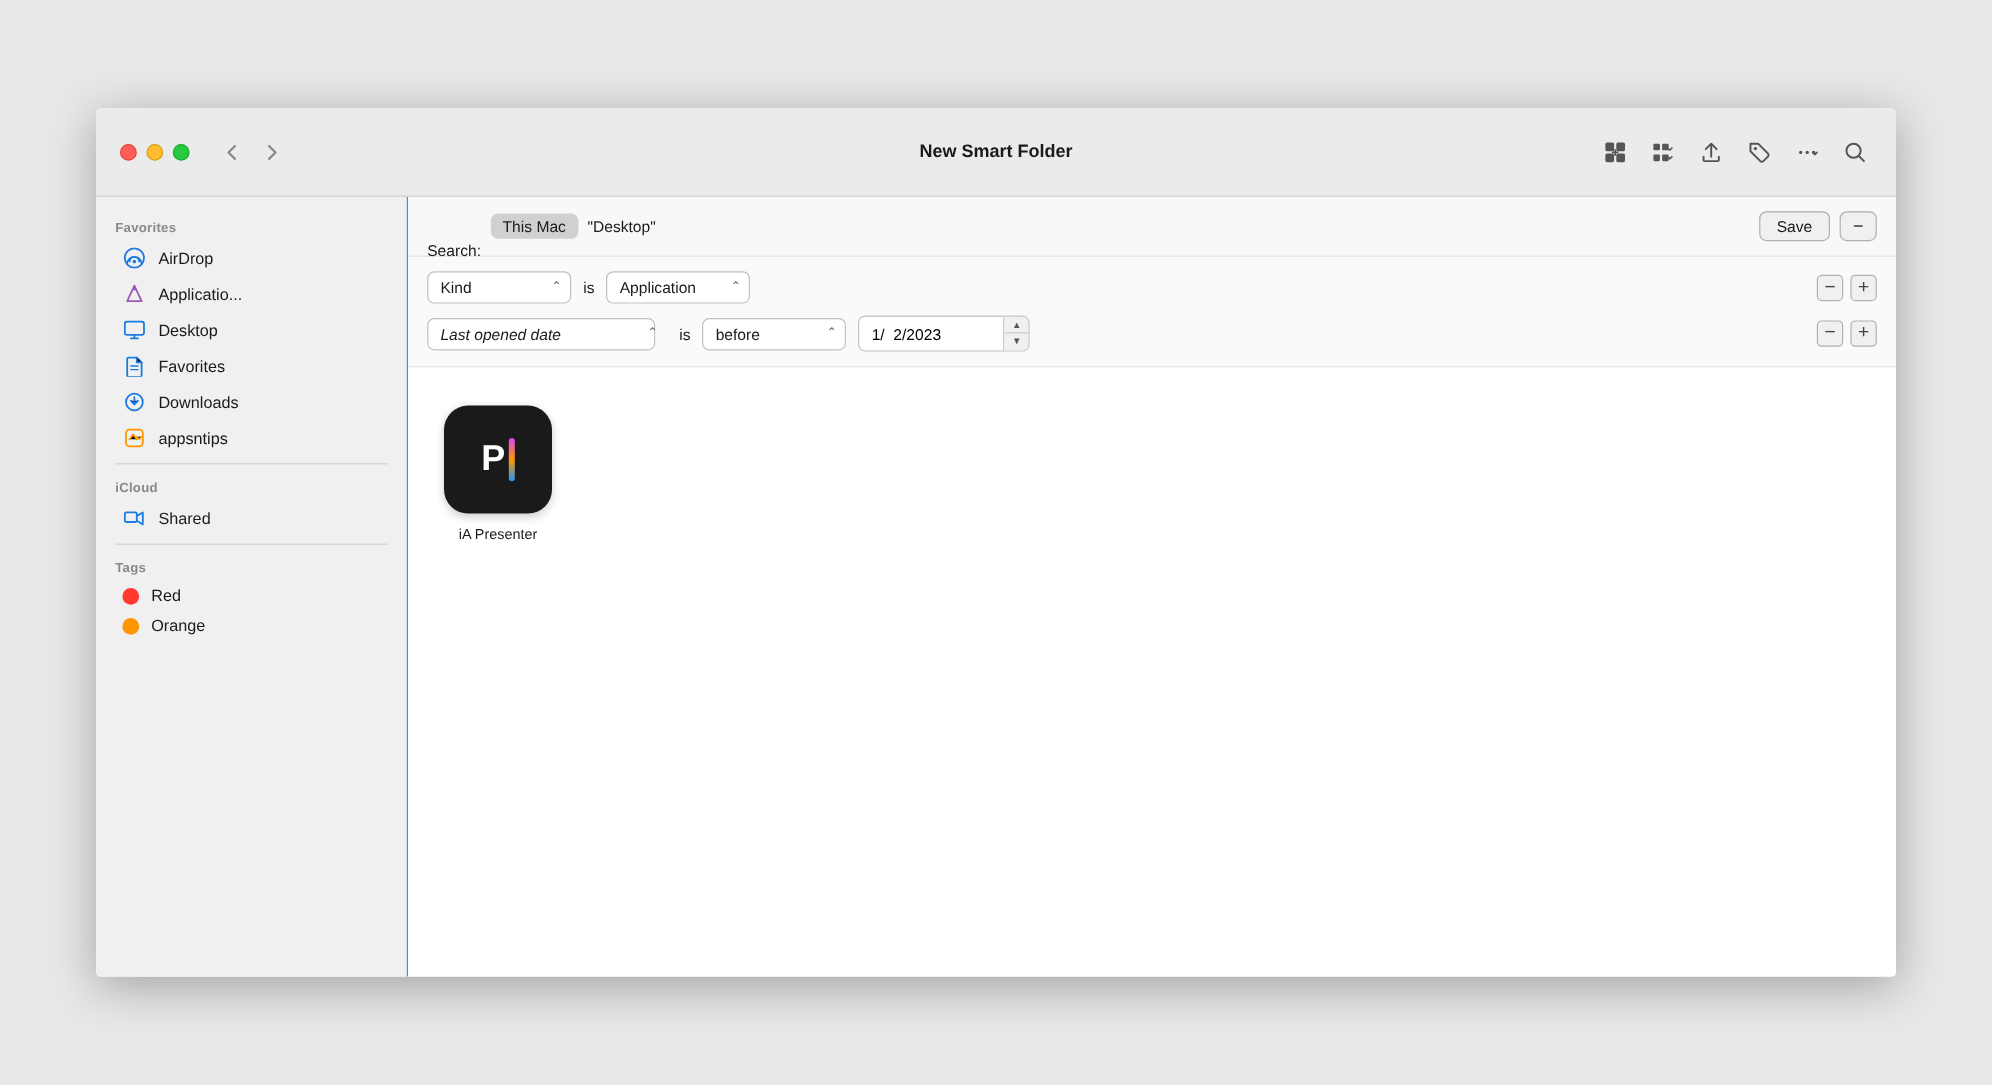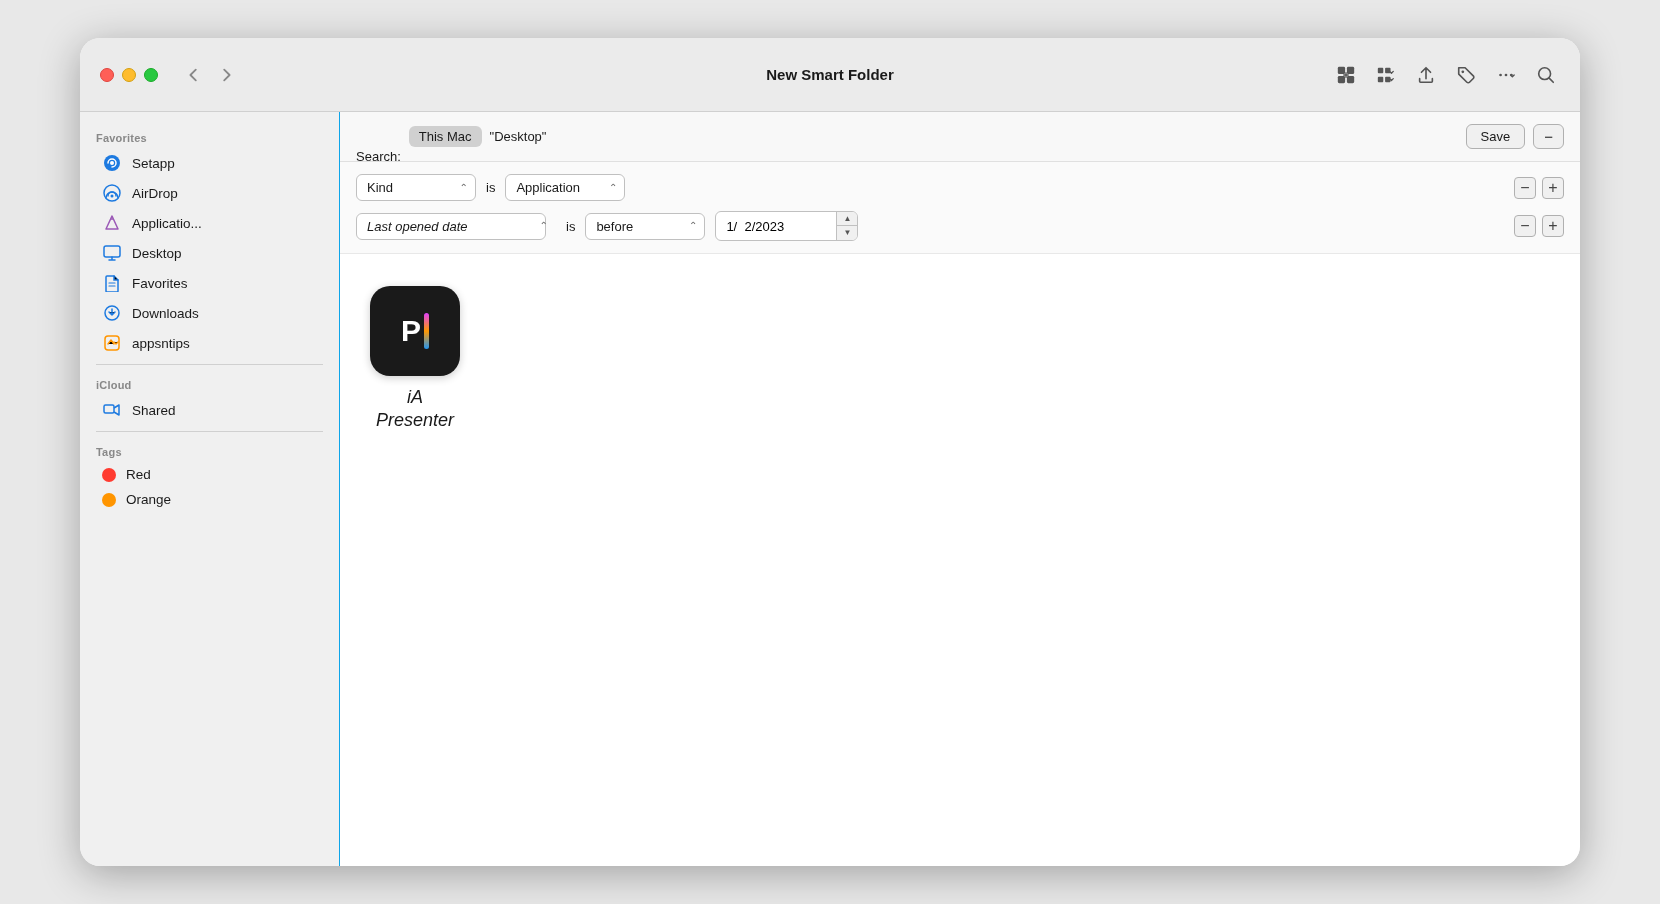--- a/index.html
+++ b/index.html
@@ -8,23 +8,23 @@
       background: #e8e8e8;
       width: 1660px;
       height: 904px;
       overflow: hidden;
       display: flex;
       align-items: center;
       justify-content: center;
     }
     .window {
       width: 1500px;
-      height: 828px;
+      height: 724px;
       background: #f5f5f5;
-      border-radius: 20px;
+      border-radius: 4px;
       box-shadow: 0 8px 40px rgba(0,0,0,0.3);
       display: flex;
       flex-direction: column;
       overflow: hidden;
     }
     
     .titlebar {
       height: 74px;
       background: #ebebeb;
       border-bottom: 1px solid #d0d0d0;
@@ -341,25 +341,24 @@
       color: white;
       font-family: "SF Pro Display", -apple-system, sans-serif;
     }
     .app-icon-bar {
       width: 5px;
       height: 36px;
       border-radius: 3px;
       background: linear-gradient(180deg, #e040fb 0%, #ff9800 50%, #2196f3 100%);
     }
     .file-name {
-      font-size: 18px;
+      font-size: 12px;
       color: #1a1a1a;
       text-align: center;
       line-height: 1.3;
-      font-style: italic;
     }
     
     .sidebar::-webkit-scrollbar { width: 6px; }
     .sidebar::-webkit-scrollbar-thumb { background: #c0c0c0; border-radius: 3px; }
     .divider-line {
       height: 1px;
       background: #d0d0d0;
       margin: 6px 16px;
     }
   </style>
@@ -441,30 +440,20 @@
         </svg>
       </button>
     </div>
   </div>
 
   <div class="main-layout">
 
     <div class="sidebar">
       <div class="sidebar-section-label">Favorites</div>
 
-      <div class="sidebar-item">
-        <div class="sidebar-icon">
-          <svg width="18" height="18" viewBox="0 0 18 18">
-            <circle cx="9" cy="9" r="8" fill="#1d7ae0"></circle>
-            <path d="M5 9c0-2.2 1.8-4 4-4s4 1.8 4 4-1.8 4-4 4" stroke="white" stroke-width="1.5" fill="none" stroke-linecap="round"></path>
-            <circle cx="9" cy="9" r="2" fill="white"></circle>
-          </svg>
-        </div>
-        <span>Setapp</span>
-      </div>
 
       <div class="sidebar-item">
         <div class="sidebar-icon">
           <svg width="18" height="18" viewBox="0 0 18 18">
             <circle cx="9" cy="9" r="8" fill="none" stroke="#1d7ae0" stroke-width="1.5"></circle>
             <path d="M5 12c0-2.2 1.8-4 4-4s4 1.8 4 4" stroke="#1d7ae0" stroke-width="1.5" fill="none" stroke-linecap="round"></path>
             <path d="M3 14c0-3.3 2.7-6 6-6s6 2.7 6 6" stroke="#1d7ae0" stroke-width="1.5" fill="none" stroke-linecap="round"></path>
             <circle cx="9" cy="12" r="1.5" fill="#1d7ae0"></circle>
           </svg>
         </div>

